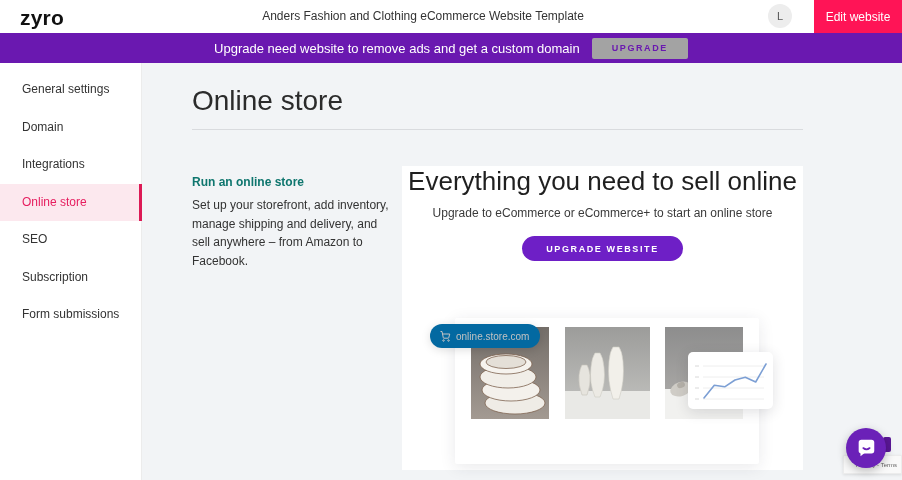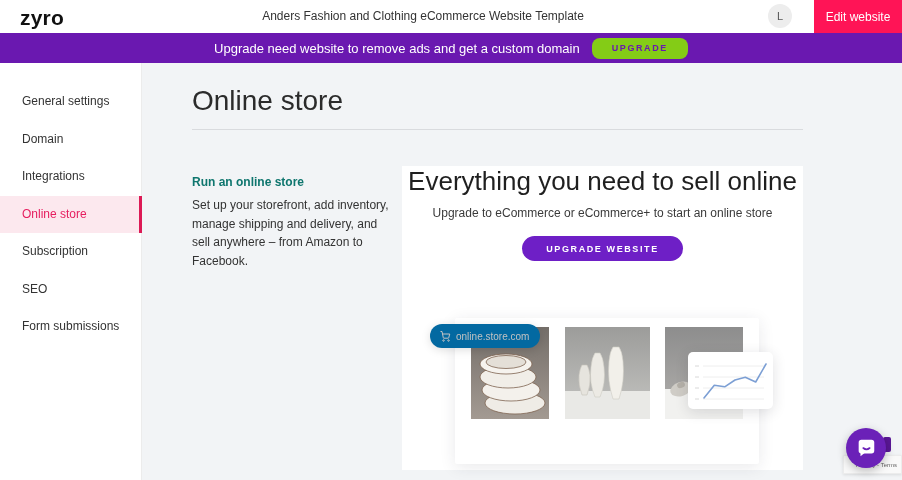--- a/index.html
+++ b/index.html
@@ -9,24 +9,24 @@
   
   .topbar { position:absolute; left:0; top:0; width:902px; height:33px; background:#fff; z-index:20; }
   .logo { position:absolute; left:20px; top:6px; font-size:21px; font-weight:800; color:#111; letter-spacing:.2px; cursor:pointer; }
   .topbar-title { position:absolute; left:0; right:0; top:0; height:33px; line-height:33px; text-align:center; font-size:12px; color:#333; transform:translateX(-28px); }
   .avatar { position:absolute; right:110px; top:4px; width:24px; height:24px; border-radius:50%; background:#ededed; color:#555; font-size:11px; text-align:center; line-height:24px; cursor:pointer; }
   .edit-btn { position:absolute; right:0; top:0; width:88px; height:33px; background:#FF1456; color:#fff; font-size:12px; border:none; cursor:pointer; font-family:inherit; }
 
   
   .banner { position:absolute; left:0; top:33px; width:902px; height:30px; background:#6A18B0; display:flex; align-items:center; justify-content:center; gap:12px; z-index:19; }
   .banner-text { color:#fff; font-size:13px; }
-  .banner-btn { background:#84cc16; color:#6A18B0; font-size:9px; font-weight:bold; letter-spacing:1.6px; border:none; border-radius:8px; height:21px; padding:0 20px; cursor:pointer; font-family:inherit; }
+  .banner-btn { background:#a3a3a3; color:#6A18B0; font-size:9px; font-weight:bold; letter-spacing:1.6px; border:none; border-radius:2px; height:21px; padding:0 20px; cursor:pointer; font-family:inherit; }
 
   
-  .sidebar { position:absolute; left:0; top:63px; width:142px; height:417px; background:#fff; border-right:1px solid #ececec; padding-top:20px; z-index:5; }
+  .sidebar { position:absolute; left:0; top:63px; width:142px; height:417px; background:#fff; border-right:1px solid #ececec; padding-top:8px; z-index:5; }
   .side-item { width:142px; height:37.5px; line-height:37.5px; padding-left:22px; font-size:12px; color:#333; cursor:pointer; }
   .side-item.active { background:#FCE8EE; color:#E61E5F; border-right:3px solid #DC1A55; }
 
   
   .main { position:absolute; left:142px; top:63px; width:760px; height:417px; background:#F2F4F6; }
   .page-title { position:absolute; left:50px; top:22px; font-size:28px; font-weight:400; color:#2b2b2b; }
   .divider { position:absolute; left:50px; top:66px; width:611px; border-top:1px solid #d9dbde; }
   .intro { position:absolute; left:50px; top:100px; width:205px; }
   .intro-h { font-size:12px; font-weight:bold; color:#0f766e;margin-top:12px; }
   .intro-p { margin-top:7px; font-size:12px; color:#333; line-height:1.55; }
@@ -68,22 +68,22 @@
 <div class="banner">
   <span class="banner-text">Upgrade need website to remove ads and get a custom domain</span>
   <button class="banner-btn">UPGRADE</button>
 </div>
 
 <nav class="sidebar">
   <div class="side-item">General settings</div>
   <div class="side-item">Domain</div>
   <div class="side-item">Integrations</div>
   <div class="side-item active">Online store</div>
+  <div class="side-item">SEO</div>
   <div class="side-item">Subscription</div>
-  <div class="side-item">SEO</div>
   <div class="side-item">Form submissions</div>
 </nav>
 
 <main class="main">
   <h1 class="page-title">Online store</h1>
   <div class="divider"></div>
 
   <div class="intro">
     <div class="intro-h">Run an online store</div>
     <p class="intro-p">Set up your storefront, add inventory, manage shipping and delivery, and sell anywhere – from Amazon to Facebook.</p>

